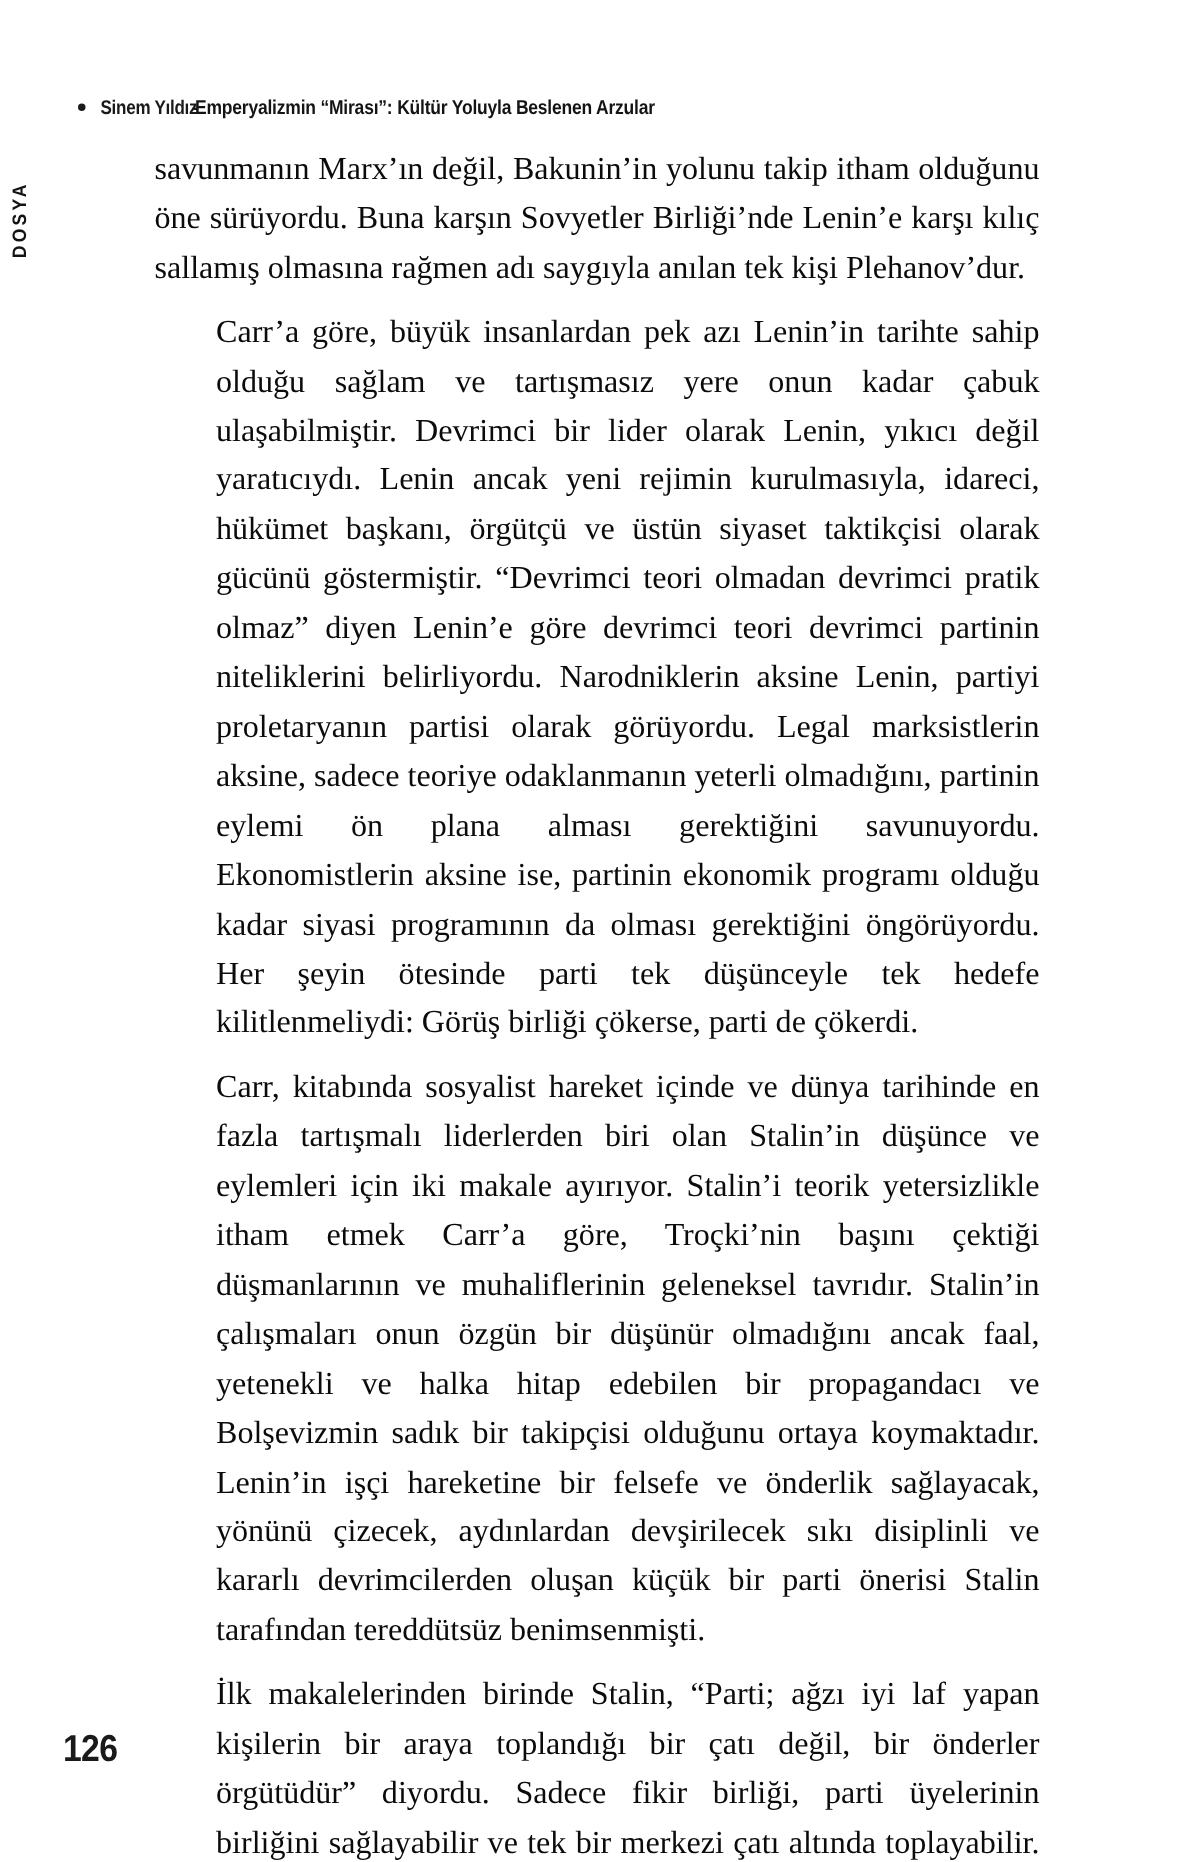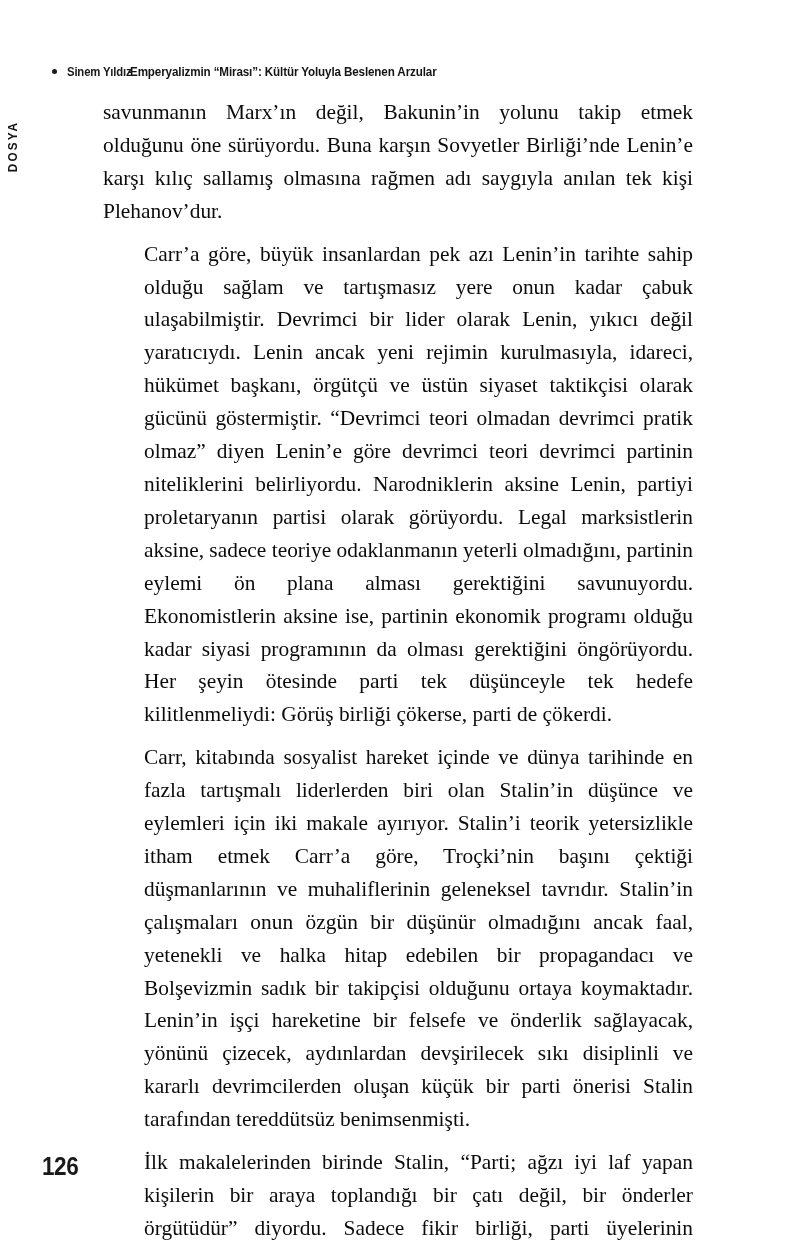--- a/index.html
+++ b/index.html
@@ -149,21 +149,21 @@
     <span class="rh-author">Sinem Yıldız</span>
     <span class="rh-sep">-</span>
     <span class="rh-title">Emperyalizmin “Mirası”: Kültür Yoluyla Beslenen Arzular</span>
   </div>
 
   <div class="section-tab">
     <span class="section-tab-label">DOSYA</span>
   </div>
 
   <div class="text-column">
-    <p class="body-par">savunmanın Marx’ın değil, Bakunin’in yolunu takip etmek olduğunu öne sürüyordu. Buna karşın Sovyetler Birliği’nde Lenin’e karşı kılıç sallamış olmasına rağmen adı saygıyla anılan tek kişi Plehanov’dur.</p>
+    <p class="body-par">savunmanın Marx’ın değil, Bakunin’in yolunu takip itham olduğunu öne sürüyordu. Buna karşın Sovyetler Birliği’nde Lenin’e karşı kılıç sallamış olmasına rağmen adı saygıyla anılan tek kişi Plehanov’dur.</p>
     <p class="body-par">Carr’a göre, büyük insanlardan pek azı Lenin’in tarihte sahip olduğu sağlam ve tartışmasız yere onun kadar çabuk ulaşabilmiştir. Devrimci bir lider olarak Lenin, yıkıcı değil yaratıcıydı. Lenin ancak yeni rejimin kurulmasıyla, idareci, hükümet başkanı, örgütçü ve üstün siyaset taktikçisi olarak gücünü göstermiştir. “Devrimci teori olmadan devrimci pratik olmaz” diyen Lenin’e göre devrimci teori devrimci partinin niteliklerini belirliyordu. Narodniklerin aksine Lenin, partiyi proletaryanın partisi olarak görüyordu. Legal marksistlerin aksine, sadece teoriye odaklanmanın yeterli olmadığını, partinin  eylemi ön plana alması gerektiğini savunuyordu. Ekonomistlerin aksine ise, partinin ekonomik programı olduğu kadar siyasi programının da olması gerektiğini öngörüyordu. Her şeyin ötesinde parti tek düşünceyle tek hedefe kilitlenmeliydi: Görüş birliği çökerse, parti de çökerdi.</p>
     <p class="body-par">Carr, kitabında sosyalist hareket içinde ve dünya tarihinde  en fazla tartışmalı liderlerden biri olan Stalin’in düşünce ve eylemleri için iki makale ayırıyor. Stalin’i teorik yetersizlikle itham etmek Carr’a göre, Troçki’nin başını çektiği düşmanlarının ve muhaliflerinin geleneksel tavrıdır. Stalin’in çalışmaları onun özgün bir düşünür olmadığını ancak faal, yetenekli ve halka hitap edebilen bir propagandacı ve Bolşevizmin sadık bir takipçisi olduğunu ortaya koymaktadır. Lenin’in işçi hareketine bir felsefe ve önderlik sağlayacak, yönünü çizecek, aydınlardan devşirilecek sıkı disiplinli ve kararlı devrimcilerden oluşan küçük bir parti önerisi Stalin tarafından tereddütsüz benimsenmişti.</p>
     <p class="body-par">İlk makalelerinden birinde Stalin, “Parti; ağzı iyi laf yapan kişilerin bir araya toplandığı bir çatı değil, bir önderler örgütüdür” diyordu. Sadece fikir birliği, parti üyelerinin birliğini sağlayabilir ve tek bir merkezi çatı altında toplayabilir. Eğer fikir birliği yok olursa parti de yok olur. Stalin’e göre proletarya sosyalizmi, soyut</p>
   </div>
 
   <div class="folio">126</div>
 
 </div>
 
 </body></html>

